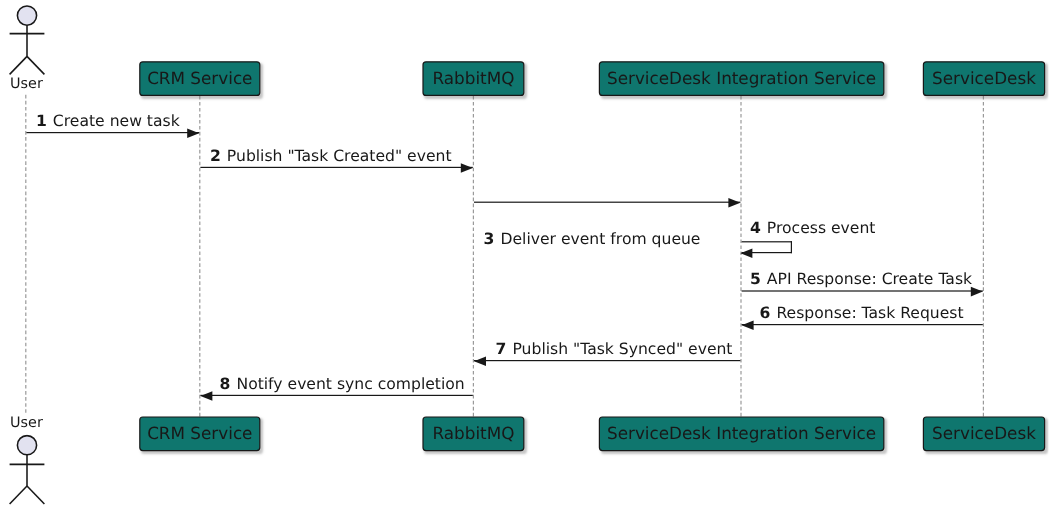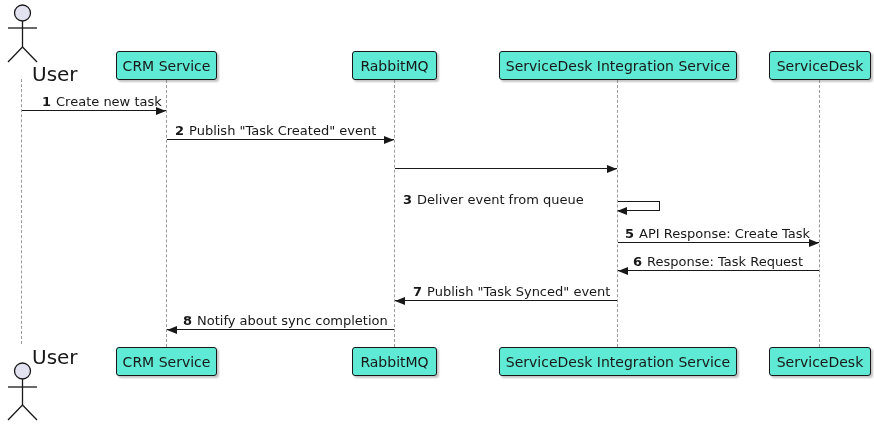--- a/index.html
+++ b/index.html
@@ -8,21 +8,21 @@
     position:relative;
     width:874px; height:427px;
     background:#ffffff;
     font-family:"DejaVu Sans", "Liberation Sans", sans-serif;
     overflow:hidden;
     color:#181818;
   }
   .participant-box {
     position:absolute;
     height:29px;
-    background:#5eead4;
+    background:#0f766e;
     border:1px solid #181818;
     border-radius:3px;
     box-shadow:2px 2px 2px rgba(110,110,110,0.4);
     display:flex; align-items:center; justify-content:center;
     font-size:14px;
     white-space:nowrap;
   }
   .lifeline {
     position:absolute;
     width:0;
@@ -67,22 +67,21 @@
     left:-1px; bottom:-5px;
     width:0; height:0;
     border-style:solid;
     border-width:4px 10px 4px 0;
     border-color:transparent #181818 transparent transparent;
   }
   .actor-label {
     position:absolute;
     width:44px;
     text-align:center;
-    font-size:20px;
-    margin-left:32px;
+    font-size:12px;
   }
   .actor-figure { position:absolute; }
 </style>
 </head>
 <body>
 
 <div id="canvas">
 
   <div class="actor-figure" style="left:7px; top:4px;">
     <svg width="31" height="60" viewBox="0 0 31 60">
@@ -115,52 +114,55 @@
   <div class="participant-box" style="left:116px; top:51px; width:101px;">CRM Service</div>
   <div class="participant-box" style="left:352px; top:51px; width:85px;">RabbitMQ</div>
   <div class="participant-box" style="left:499px; top:51px; width:238px;">ServiceDesk Integration Service</div>
   <div class="participant-box" style="left:769px; top:51px; width:102px;">ServiceDesk</div>
 
   <div class="participant-box" style="left:116px; top:347px; width:101px;">CRM Service</div>
   <div class="participant-box" style="left:352px; top:347px; width:85px;">RabbitMQ</div>
   <div class="participant-box" style="left:499px; top:347px; width:238px;">ServiceDesk Integration Service</div>
   <div class="participant-box" style="left:769px; top:347px; width:102px;">ServiceDesk</div>
 
-  <div class="msg-label" style="left:30px; top:94px;margin-left:12px;">
+  <div class="msg-label" style="left:30px; top:94px;">
     <span class="num">1</span><span>Create new task</span>
   </div>
   <div class="arrow right" style="left:22px; top:110px; width:144px;"></div>
 
   <div class="msg-label" style="left:175px; top:123px;">
     <span class="num">2</span><span>Publish "Task Created" event</span>
   </div>
   <div class="arrow right" style="left:167px; top:139px; width:227px;"></div>
 
   <div class="msg-label" style="left:403px; top:153px;margin-top:39px;">
     <span class="num">3</span><span>Deliver event from queue</span>
   </div>
   <div class="arrow right" style="left:395px; top:168px; width:222px;"></div>
 
+  <div class="msg-label" style="left:625px; top:183px;">
+    <span class="num">4</span><span>Process event</span>
+  </div>
   <div class="self-msg" style="left:618px; top:201px; width:42px; height:10px;">
     <span class="self-arrowhead"></span>
   </div>
 
   <div class="msg-label" style="left:625px; top:226px;">
     <span class="num">5</span><span>API Response: Create Task</span>
   </div>
   <div class="arrow right" style="left:618px; top:242px; width:201px;"></div>
 
   <div class="msg-label" style="left:633px; top:254px;">
     <span class="num">6</span><span>Response: Task Request</span>
   </div>
   <div class="arrow left" style="left:618px; top:270px; width:201px;"></div>
 
   <div class="msg-label" style="left:413px; top:284px;">
     <span class="num">7</span><span>Publish "Task Synced" event</span>
   </div>
   <div class="arrow left" style="left:395px; top:300px; width:222px;"></div>
 
   <div class="msg-label" style="left:183px; top:313px;">
-    <span class="num">8</span><span>Notify about sync completion</span>
+    <span class="num">8</span><span>Notify event sync completion</span>
   </div>
   <div class="arrow left" style="left:167px; top:329px; width:227px;"></div>
 
 </div>
 
 </body></html>

